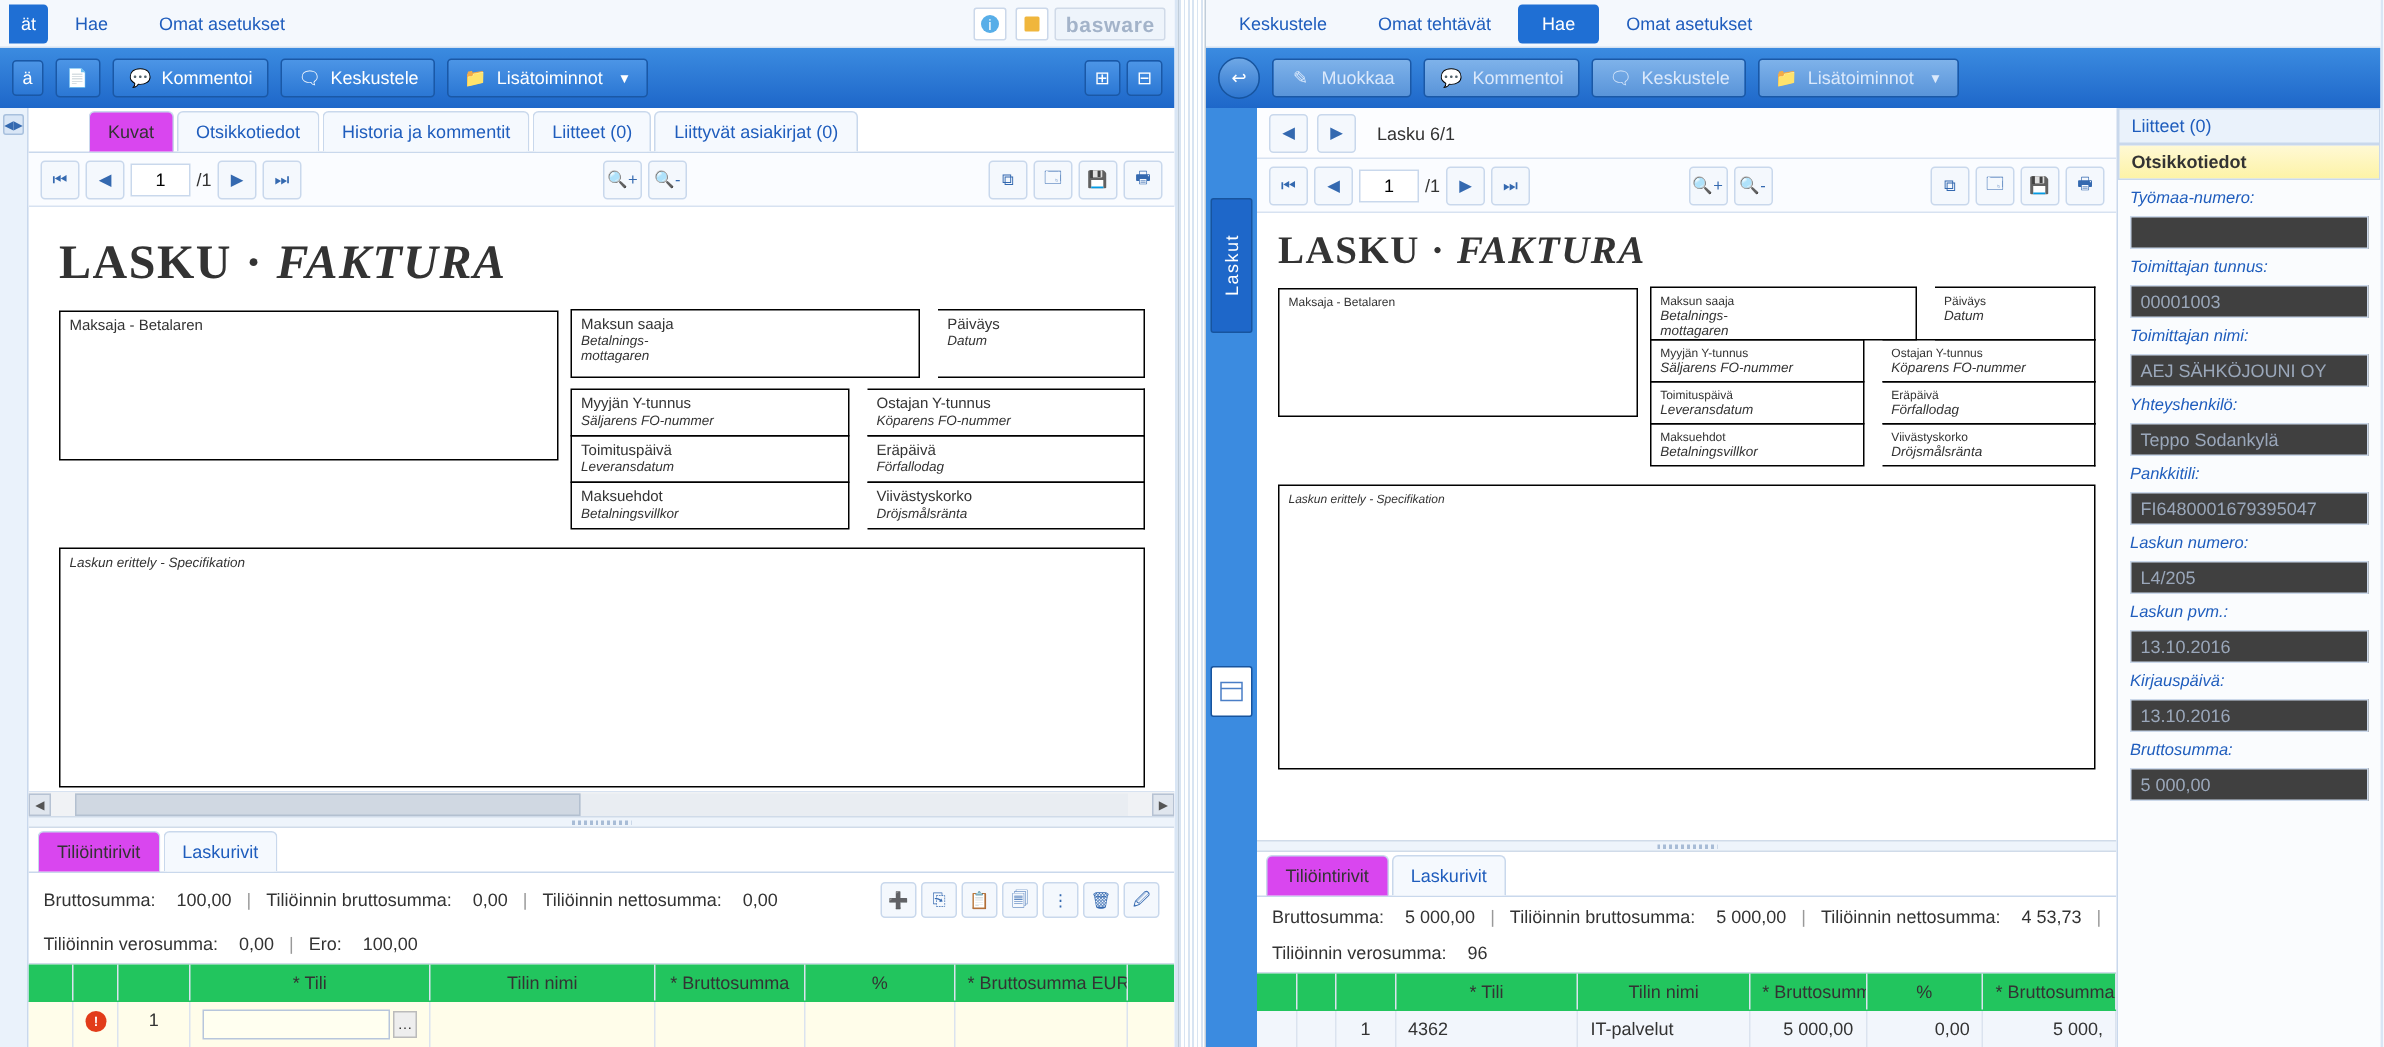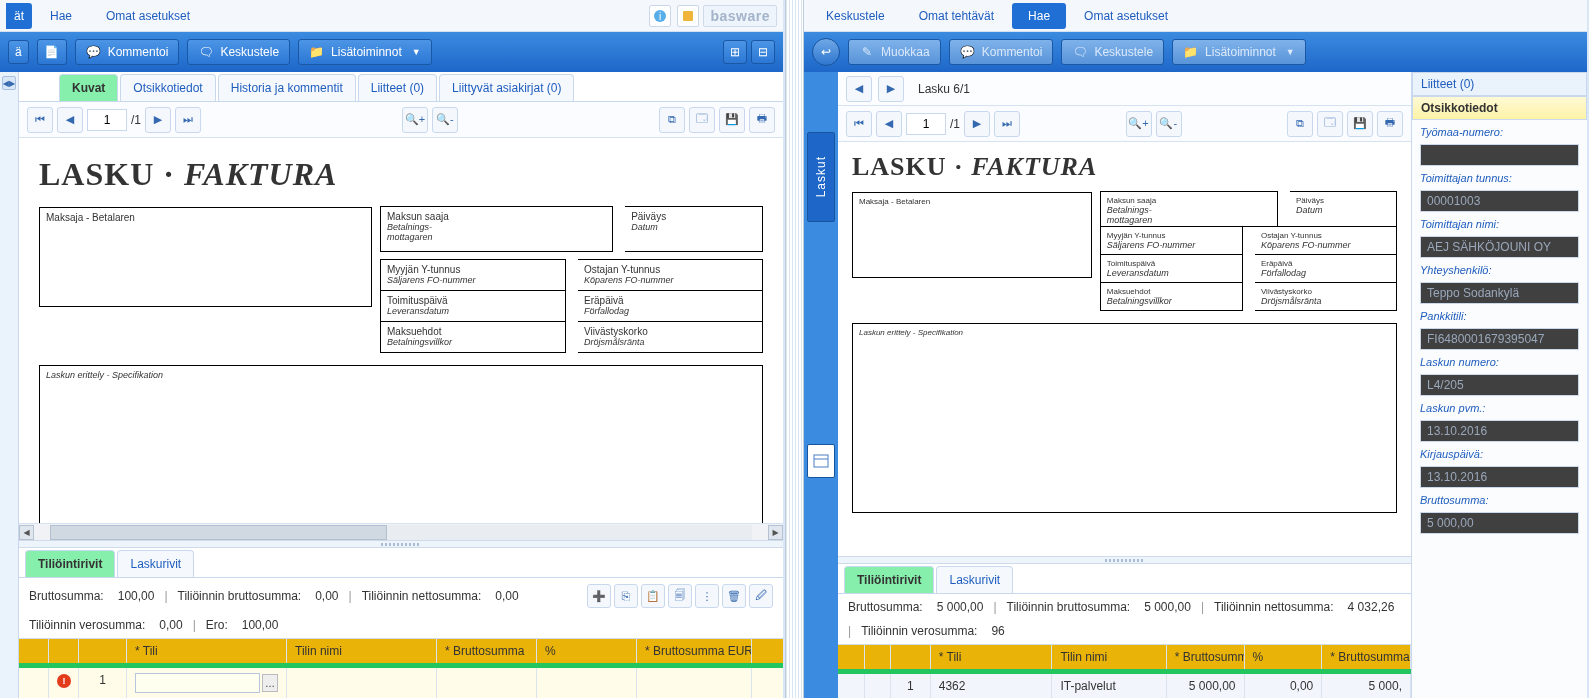--- a/index.html
+++ b/index.html
@@ -26,21 +26,21 @@
   .midwrap { flex:1; display:flex; overflow:hidden; }
   .sidebar-left-thin { width:19px; background:#eaf2fb; border-right:1px solid #c9d8ec; display:flex; flex-direction:column; align-items:center; padding-top:4px; }
   .sidebar-left-thin .arrow { width:14px; height:14px; background:#d9e6f6; border:1px solid #a8c0dd; border-radius:2px; display:flex; align-items:center; justify-content:center; font-size:8px; color:#3469b0; }
   .sidebar-vert { width:34px; background:#3b8be0; display:flex; flex-direction:column; align-items:center; padding-top:60px; gap:10px; }
   .sidebar-vert .vbtn { width:28px; height:90px; background:#1e67c9; border:1px solid #17549e; border-radius:2px; display:flex; align-items:center; justify-content:center; color:#fff; }
   .sidebar-vert .vbtn span { writing-mode:vertical-rl; transform:rotate(180deg); font-size:12px; letter-spacing:1px; }
   .sidebar-vert .vbtn.small { height:34px; background:#fff; }
   .content { flex:1; display:flex; flex-direction:column; overflow:hidden; }
   .tabstrip { height:30px; display:flex; align-items:flex-end; padding:4px 6px 0 40px; gap:2px; border-bottom:1px solid #c9d8ec; position:relative; }
   .tab { padding:6px 12px; border:1px solid #c9d8ec; border-bottom:none; border-radius:4px 4px 0 0; background:#f5f9fe; color:#1f5dbd; font-size:12px; cursor:pointer; }
-  .tab.active { background:#86efac; color:#333; font-weight:bold; }
+  .tab.active { background:#d946ef; color:#333; font-weight:normal; }
   .viewer-bar { height:36px; display:flex; align-items:center; padding:0 8px; gap:4px; border-bottom:1px solid #d7e2f1; background:#fafcff; }
   .vb-btn { width:26px; height:26px; border:1px solid #c9d8ec; border-radius:3px; background:#f4f8fd; display:flex; align-items:center; justify-content:center; color:#3469b0; cursor:pointer; font-size:11px; }
   .vb-input { width:40px; height:22px; border:1px solid #c9d8ec; text-align:center; font-size:12px; }
   .vb-spacer { flex:1; }
   .doc-area { flex:1; overflow:auto; background:#fff; padding:10px 20px; }
   .doc-title { font-size:32px; font-weight:bold; letter-spacing:1px; margin:8px 0 14px 0; font-family: Georgia, 'Times New Roman', serif; }
   .doc-title .ital { font-style:italic; font-weight:bold; }
   .doc-grid { display:flex; gap:8px; }
   .doc-cell { border:1px solid #000; padding:4px 6px; font-size:10px; min-height:32px; }
   .doc-cell .lbl1 { font-size:10px; }
@@ -58,21 +58,21 @@
   .splitter-h::after { content:""; width:40px; height:3px; background:repeating-linear-gradient(90deg,#a8bcd6,#a8bcd6 2px,transparent 2px,transparent 4px); }
   .lower { display:flex; flex-direction:column; }
   .lower-tabs { height:30px; display:flex; align-items:flex-end; padding:4px 6px 0 6px; gap:2px; border-bottom:1px solid #c9d8ec; }
   .sumrow { padding:6px 10px; font-size:12px; display:flex; flex-wrap:wrap; gap:10px; align-items:flex-start; }
   .sumrow .sep { color:#999; }
   .sumrow .lbl { }
   .sumrow .val { margin-left:4px; }
   .row-tb-right { margin-left:auto; display:flex; gap:3px; }
   .row-tb-right .vb-btn { width:24px; height:24px; }
   .grid { border-top:1px solid #d0dbe9; }
-  .gh { display:flex; background:#eab308; border-bottom:5px solid #22c55e; }
+  .gh { display:flex; background:#22c55e; border-bottom:1px solid #22c55e;text-align:center; }
   .gh .cell, .gr .cell { padding:5px 8px; border-right:1px solid #dbe3ef; font-size:12px; overflow:hidden; white-space:nowrap; }
   .gr { display:flex; }
   .gr.sel { background:#fffdea; }
   .gr.sel2 { background:#f2f6fc; }
   .w30{width:30px} .w40{width:48px} .w160{width:160px} .w150{width:150px} .w100{width:100px} .w115{width:115px}
   .ta-r{text-align:right}
   .ta-c{text-align:center}
   .err-ico{width:14px;height:14px;border-radius:50%;background:#e23c1a;display:inline-flex;align-items:center;justify-content:center;color:#fff;font-size:9px;font-weight:bold}
   .field-input{width:100%;height:20px;border:1px solid #b7c6dc;background:#fff;}
   .field-input.editable{background:#fffff0}
@@ -423,21 +423,21 @@
               <div class="tab">Laskurivit</div>
             </div>
             <div class="sumrow">
               <span class="lbl">Bruttosumma:</span>
                 <span class="val">5 000,00</span>
               <span class="sep">|</span>
               <span class="lbl">Tiliöinnin bruttosumma:</span>
                 <span class="val">5 000,00</span>
               <span class="sep">|</span>
               <span class="lbl">Tiliöinnin nettosumma:</span>
-                <span class="val">4 032,26</span>
+                <span class="val">4 53,73</span>
               <span class="sep">|</span>
               <span class="lbl">Tiliöinnin verosumma:</span>
                 <span class="val">96</span>
             </div>
             <div class="grid">
               <div class="gh">
                 <div class="cell w30"></div>
                   <div class="cell w30"></div>
                   <div class="cell w40"></div>
                 <div class="cell w160">* Tili</div>

